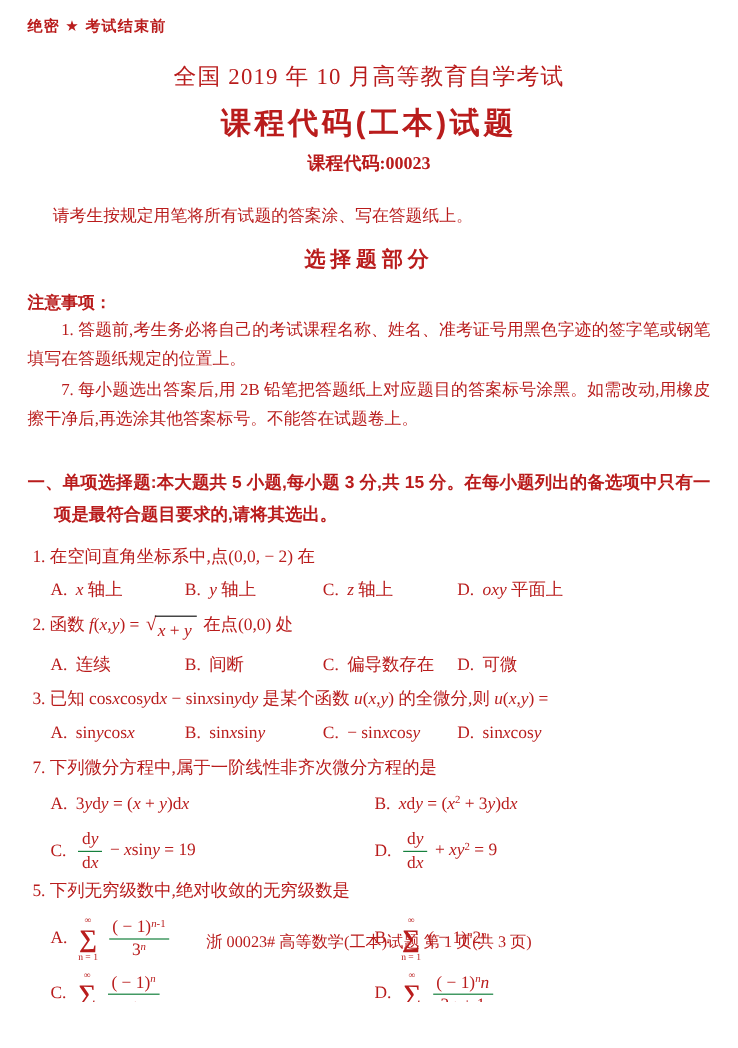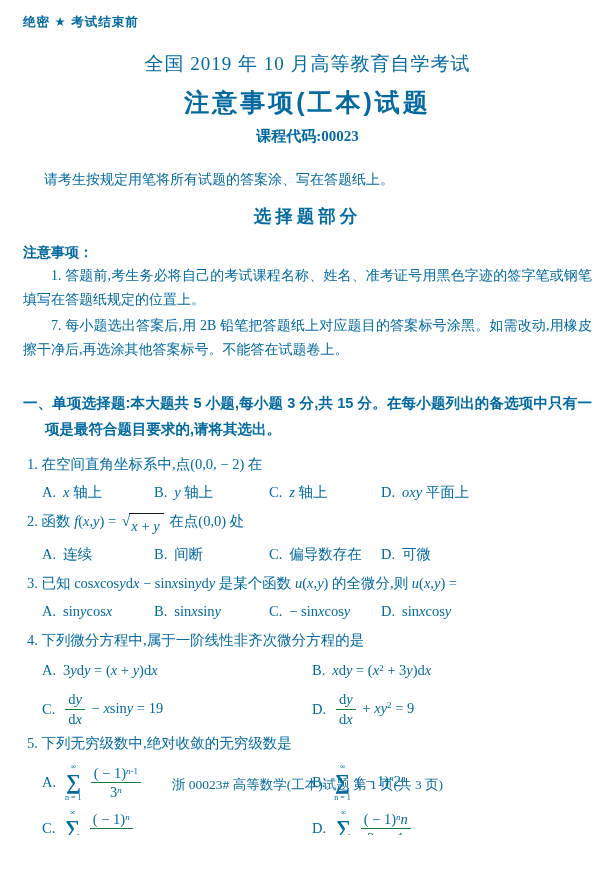--- a/index.html
+++ b/index.html
@@ -1,21 +1,21 @@
 <!DOCTYPE html>
 <html><head>
 <meta charset="utf-8">
 <style>
   html,body{margin:0;padding:0;background:#ffffff;}
   .page{
     position:relative;
     width:615px;height:835px;
     margin:0 auto;
     background:#ffffff;
-    color:#0369a1;
+    color:#b91c1c;
     font-family:"Liberation Serif","DejaVu Serif",serif;
     font-size:14px;
     overflow:hidden;
   }
   .classified{
     padding-top:14px;margin-left:23px;
     font-family:"Liberation Sans","DejaVu Sans",sans-serif;
     font-weight:bold;font-size:12.5px;letter-spacing:1px;
   }
   .exam-title{
@@ -83,21 +83,21 @@
   }
 </style>
 </head>
 <body>
 
 <div class="page">
 
   <div class="classified">绝密 ★ 考试结束前</div>
 
   <div class="exam-title">全国 2019 年 10 月高等教育自学考试</div>
-  <div class="paper-title">注意事项(工本)试题</div>
+  <div class="paper-title">课程代码(工本)试题</div>
   <div class="course-code">课程代码:00023</div>
 
   <p class="instruction">请考生按规定用笔将所有试题的答案涂、写在答题纸上。</p>
 
   <div class="part-title">选择题部分</div>
 
   <div class="notes-heading">注意事项：</div>
   <p class="note">1. 答题前,考生务必将自己的考试课程名称、姓名、准考证号用黑色字迹的签字笔或钢笔填写在答题纸规定的位置上。</p>
   <p class="note">7. 每小题选出答案后,用 2B 铅笔把答题纸上对应题目的答案标号涂黑。如需改动,用橡皮擦干净后,再选涂其他答案标号。不能答在试题卷上。</p>
 
@@ -168,21 +168,21 @@
             <span class="opt-math">− sin<span class="m-i">x</span>cos<span class="m-i">y</span></span>
           </div>
         <div class="opt">
             <span class="opt-label">D.</span>
             <span class="opt-math">sin<span class="m-i">x</span>cos<span class="m-i">y</span></span>
           </div>
       </div>
     </div>
 
     <div class="question" id="q4">
-      <div class="stem">4. 下列微分方程中,属于一阶线性非齐次微分方程的是</div>
+      <div class="stem">7. 下列微分方程中,属于一阶线性非齐次微分方程的是</div>
       <div class="opts cols2">
         <div class="opt">
             <span class="opt-label">A.</span>
             <span class="opt-math">3<span class="m-i">y</span>d<span class="m-i">y</span> = (<span class="m-i">x</span> + <span class="m-i">y</span>)d<span class="m-i">x</span></span>
           </div>
         <div class="opt">
             <span class="opt-label">B.</span>
             <span class="opt-math"><span class="m-i">x</span>d<span class="m-i">y</span> = (<span class="m-i">x</span><span class="m-sup">2</span> + 3<span class="m-i">y</span>)d<span class="m-i">x</span></span>
           </div>
         <div class="opt">

